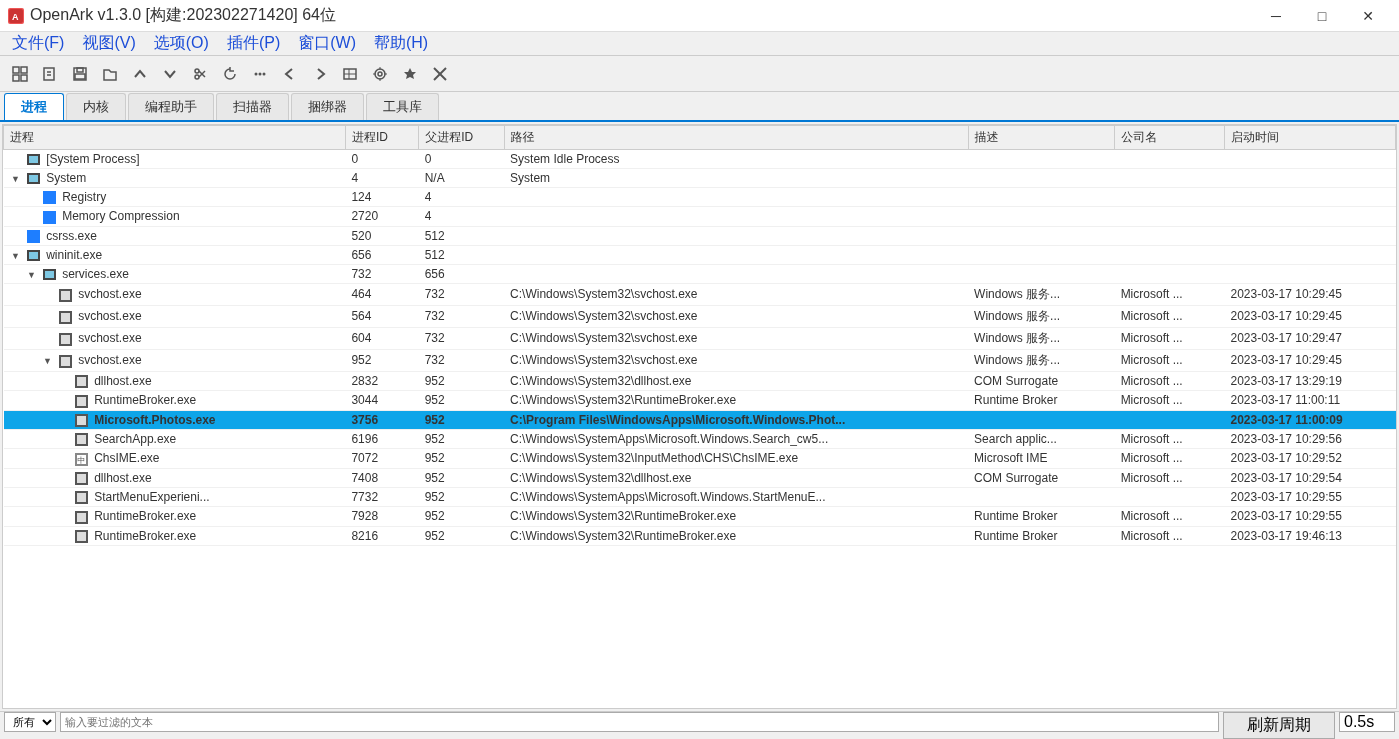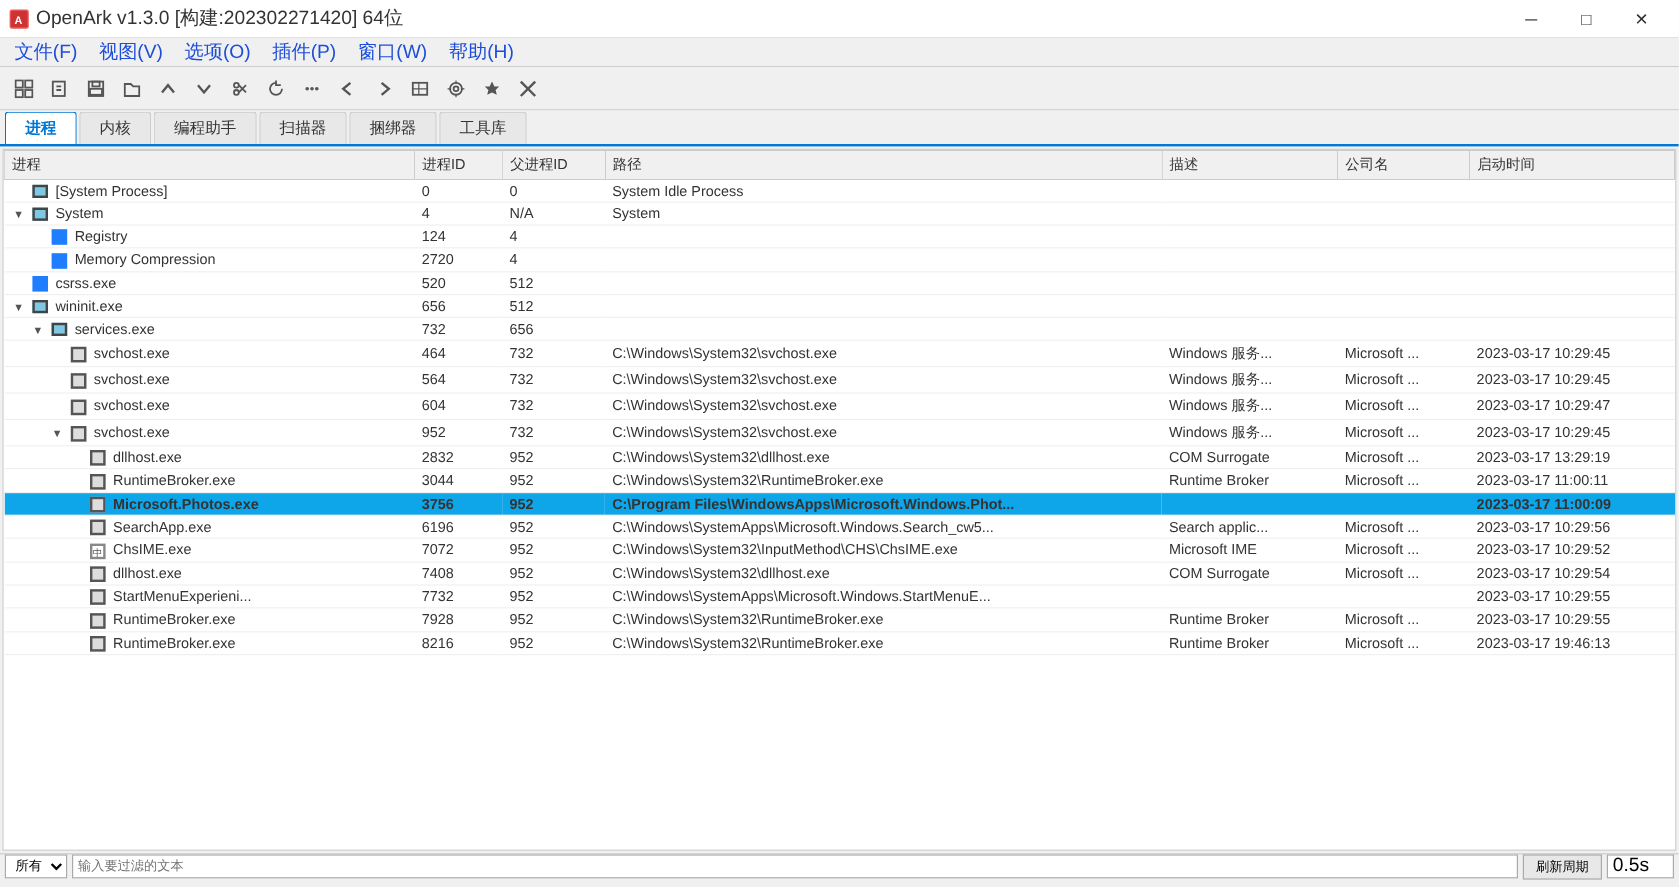--- a/index.html
+++ b/index.html
@@ -205,22 +205,22 @@
       padding: 0 4px;
     }
     #status-input {
       flex: 1;
       height: 20px;
       font-size: 11px;
       border: 1px solid #aaa;
       padding: 0 4px;
     }
     #status-refresh-btn {
-      padding: 2px 10px;
-      font-size: 11px;
+      padding: 2px 23px;
+      font-size: 16px;
       background: #e8e8e8;
       border: 1px solid #aaa;
       cursor: pointer;
     }
     #status-interval {
       width: 56px;
       height: 20px;
       font-size: 16px;
       border: 1px solid #aaa;
       padding: 0 4px;

